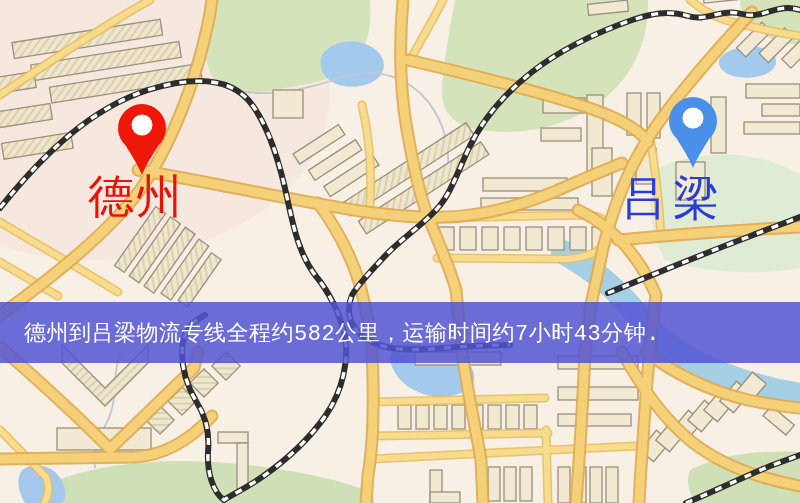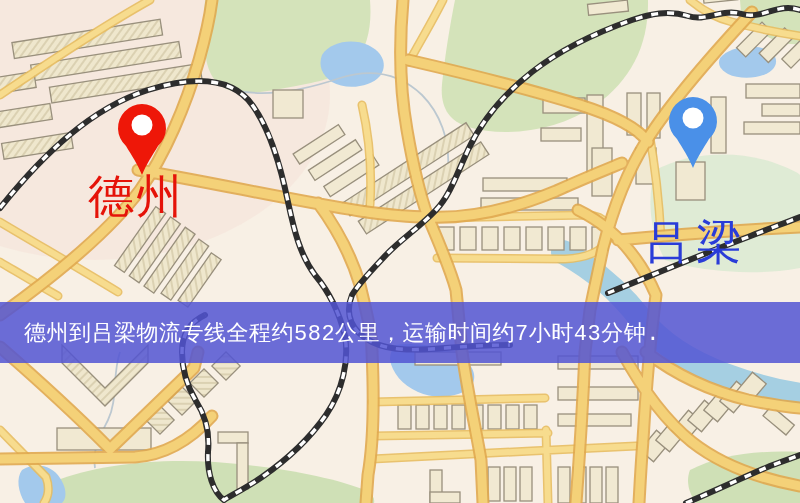--- a/index.html
+++ b/index.html
@@ -19,21 +19,21 @@
   .rw-b{fill:none;stroke:#2d2d2d;stroke-width:6;stroke-linecap:round;}
   .rw-w{fill:none;stroke:#ffffff;stroke-width:3.4;stroke-dasharray:7 9;stroke-linecap:butt;}
   .stream{fill:none;stroke:#bcc8d0;stroke-width:1.8;}
   .river{fill:none;stroke:#a5cfe2;stroke-width:24;stroke-linecap:round;}
 
   .place-label{
     position:absolute;font-size:46px;line-height:1;font-weight:400;
     white-space:nowrap;user-select:none;
   }
   #origin-label{left:88px;top:177px;color:#e51309;letter-spacing:2px;}
-  #destination-label{left:644px;top:179px;color:#2a3cd8;letter-spacing:6px;margin-top:44px;}
+  #destination-label{left:621px;top:179px;color:#2a3cd8;letter-spacing:6px;}
 
   #route-banner{
     position:absolute;left:0;top:302px;width:800px;height:61px;
     background:rgba(82,85,211,0.85);
     display:flex;align-items:center;
     box-sizing:border-box;padding-left:24px;
   }
   #route-banner span{
     color:#ffffff;font-size:22px;letter-spacing:0.5px;white-space:nowrap;
   }

